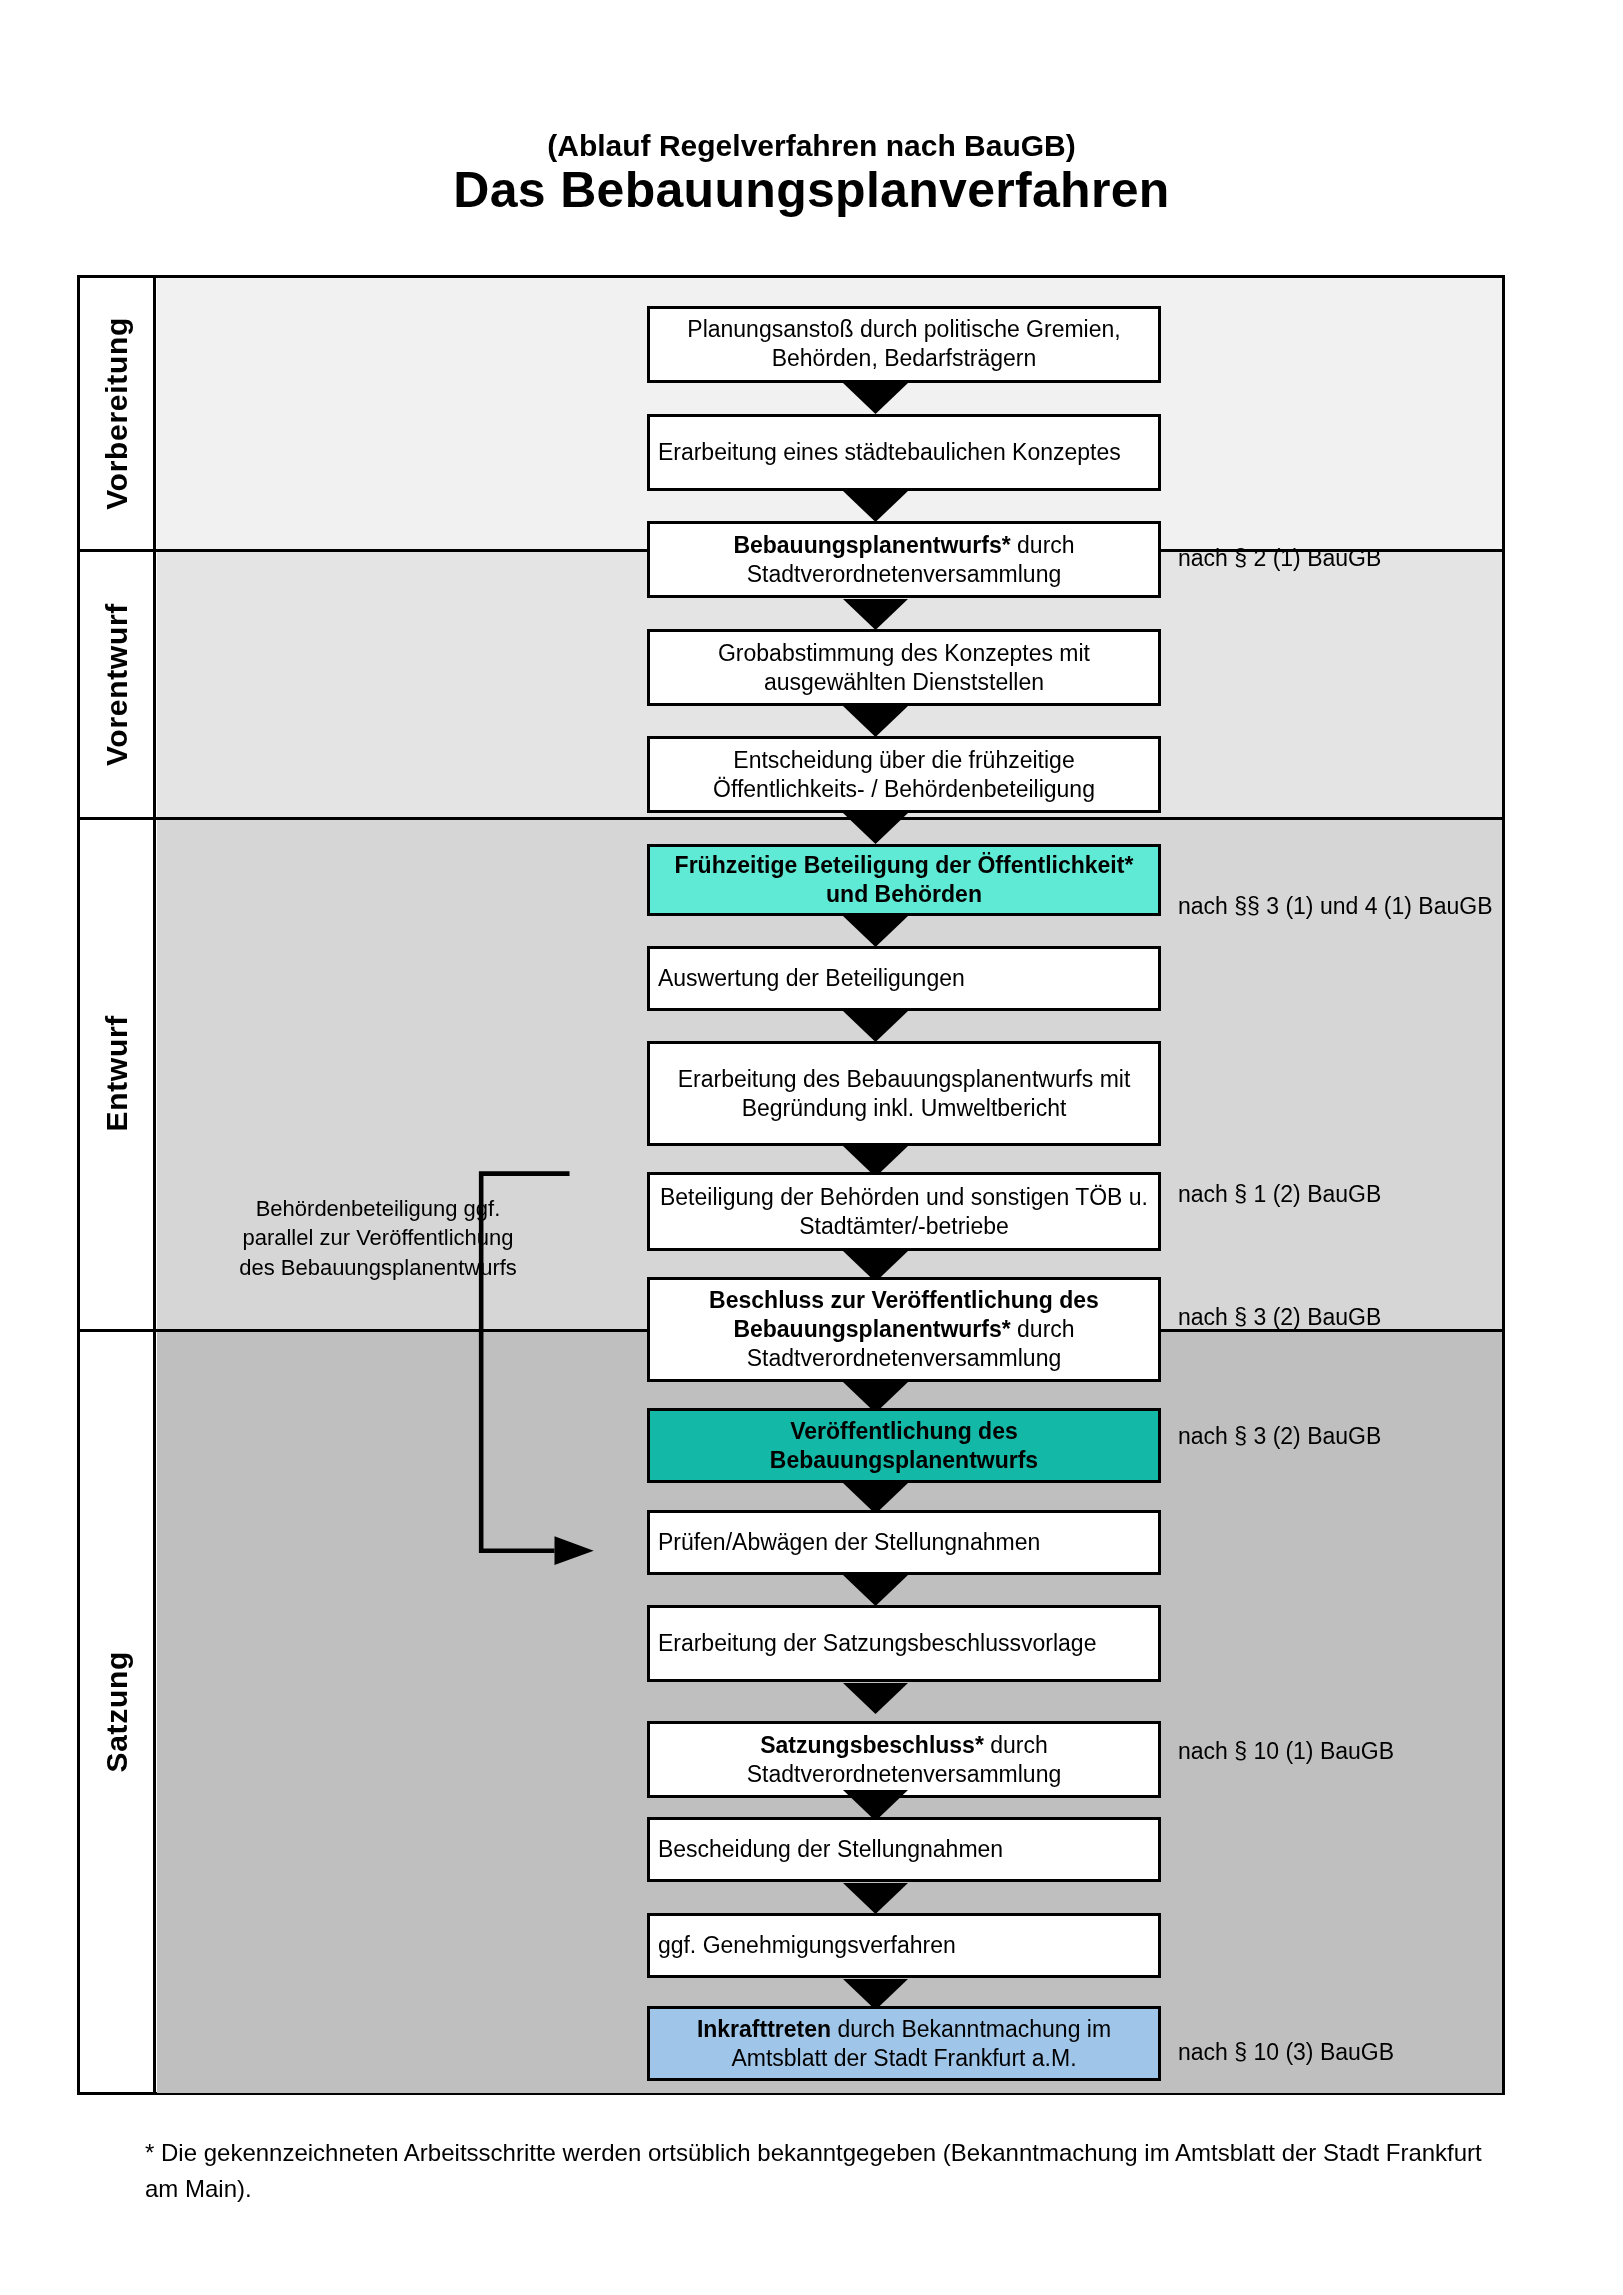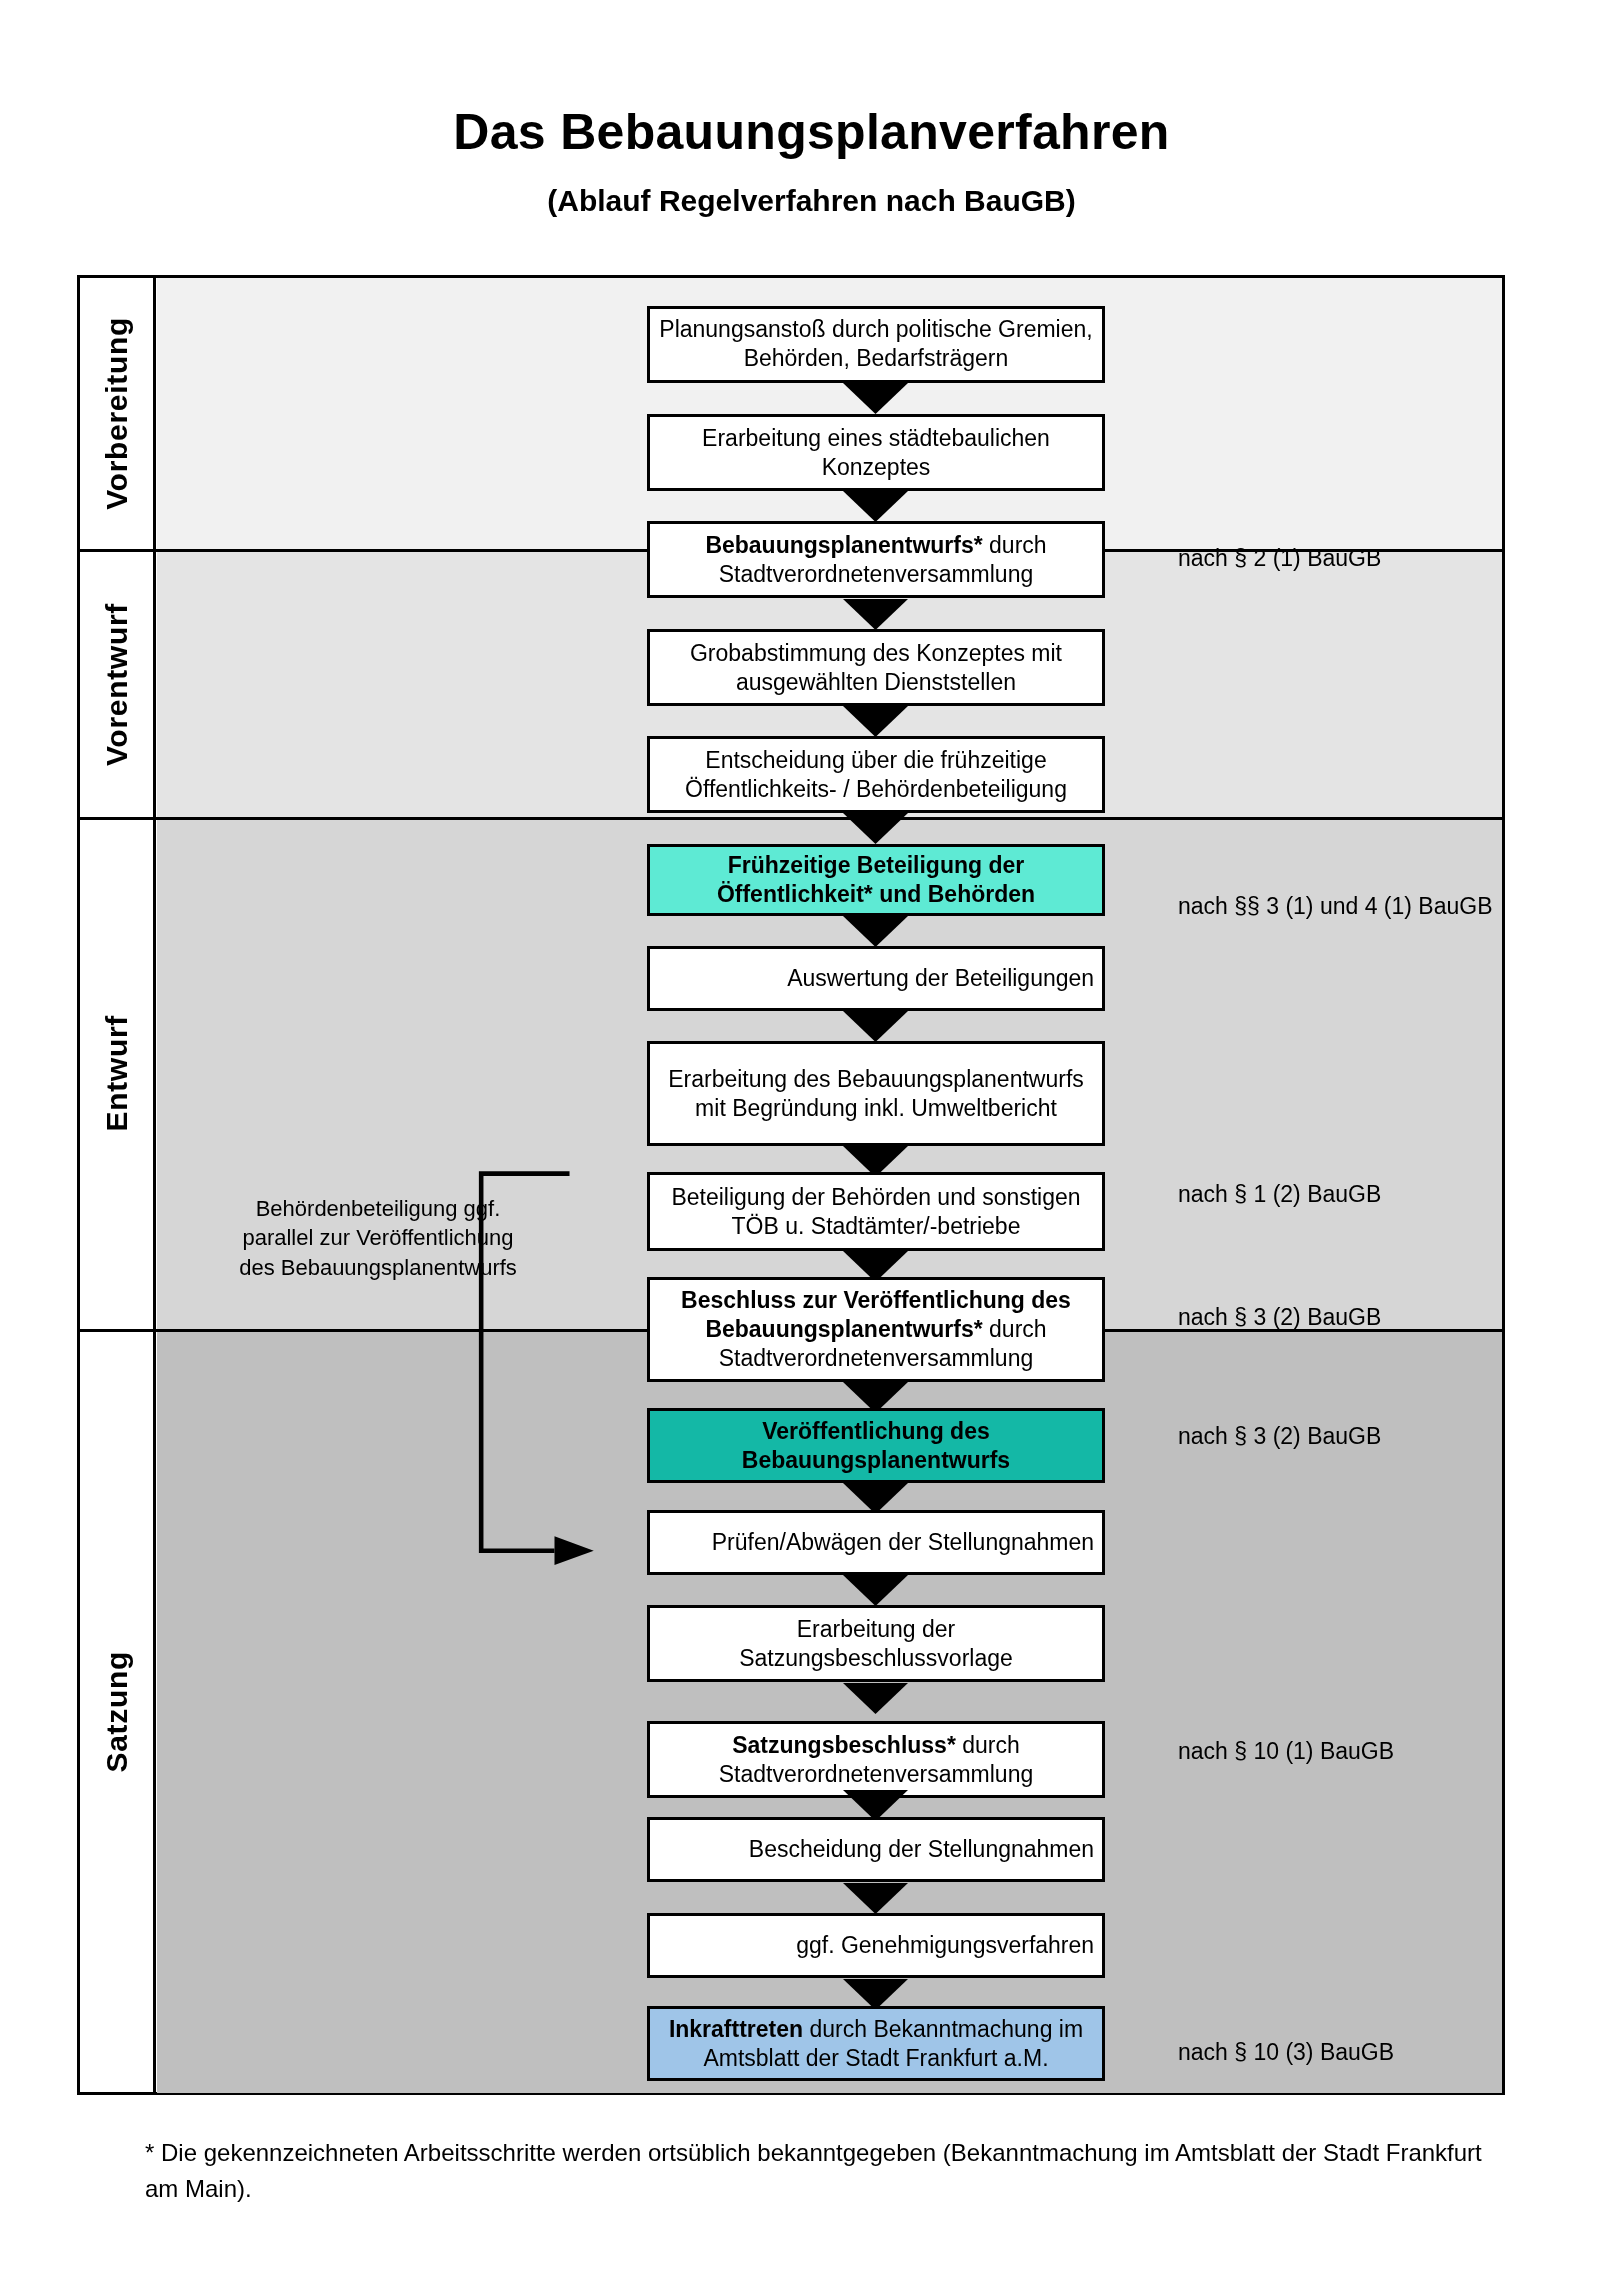--- a/index.html
+++ b/index.html
@@ -57,25 +57,25 @@
     writing-mode:vertical-rl;
     transform:rotate(180deg);
     font-size:30px;font-weight:bold;
     letter-spacing:0.7px;
     white-space:nowrap;
   }
 
   
   .flowbox{
     position:absolute;
-    left:567px;width:458px;
+    left:567px;width:514px;
     box-sizing:border-box;
     border:3.3px solid #000;
     background:#ffffff;
-    display:flex;align-items:center;justify-content:flex-end;
+    display:flex;align-items:center;justify-content:flex-start;
     text-align:center;
     font-size:23px;
     line-height:1.26;
     padding:3.9px 7.9px;
   }
   .flowbox.blue{background:#9FC5E8;}
   .flowbox b{font-weight:bold;}
 
   
   .arrow-down{
@@ -105,22 +105,22 @@
   
   #footnote{
     position:absolute;left:145px;top:2135px;width:1361px;
     font-size:24px;line-height:1.5;
   }
 </style>
 </head>
 <body>
 
 <div id="header">
+  <div id="doc-subtitle">(Ablauf Regelverfahren nach BauGB)</div>
   <div id="doc-title">Das Bebauungsplanverfahren</div>
-  <div id="doc-subtitle">(Ablauf Regelverfahren nach BauGB)</div>
 </div>
 
 <div id="chart-frame">
 
   <div class="band" id="band-0" style="top: 0px; height: 272px; background: rgb(241, 241, 241);"></div>
   <div class="band" id="band-1" style="top: 272px; height: 268px; background: rgb(228, 228, 228);"></div>
   <div class="band" id="band-2" style="top: 540px; height: 512px; background: rgb(214, 214, 214);"></div>
   <div class="band" id="band-3" style="top: 1052px; height: 763px; background: rgb(191, 191, 191);"></div>
 
   <div id="label-col-divider"></div>

